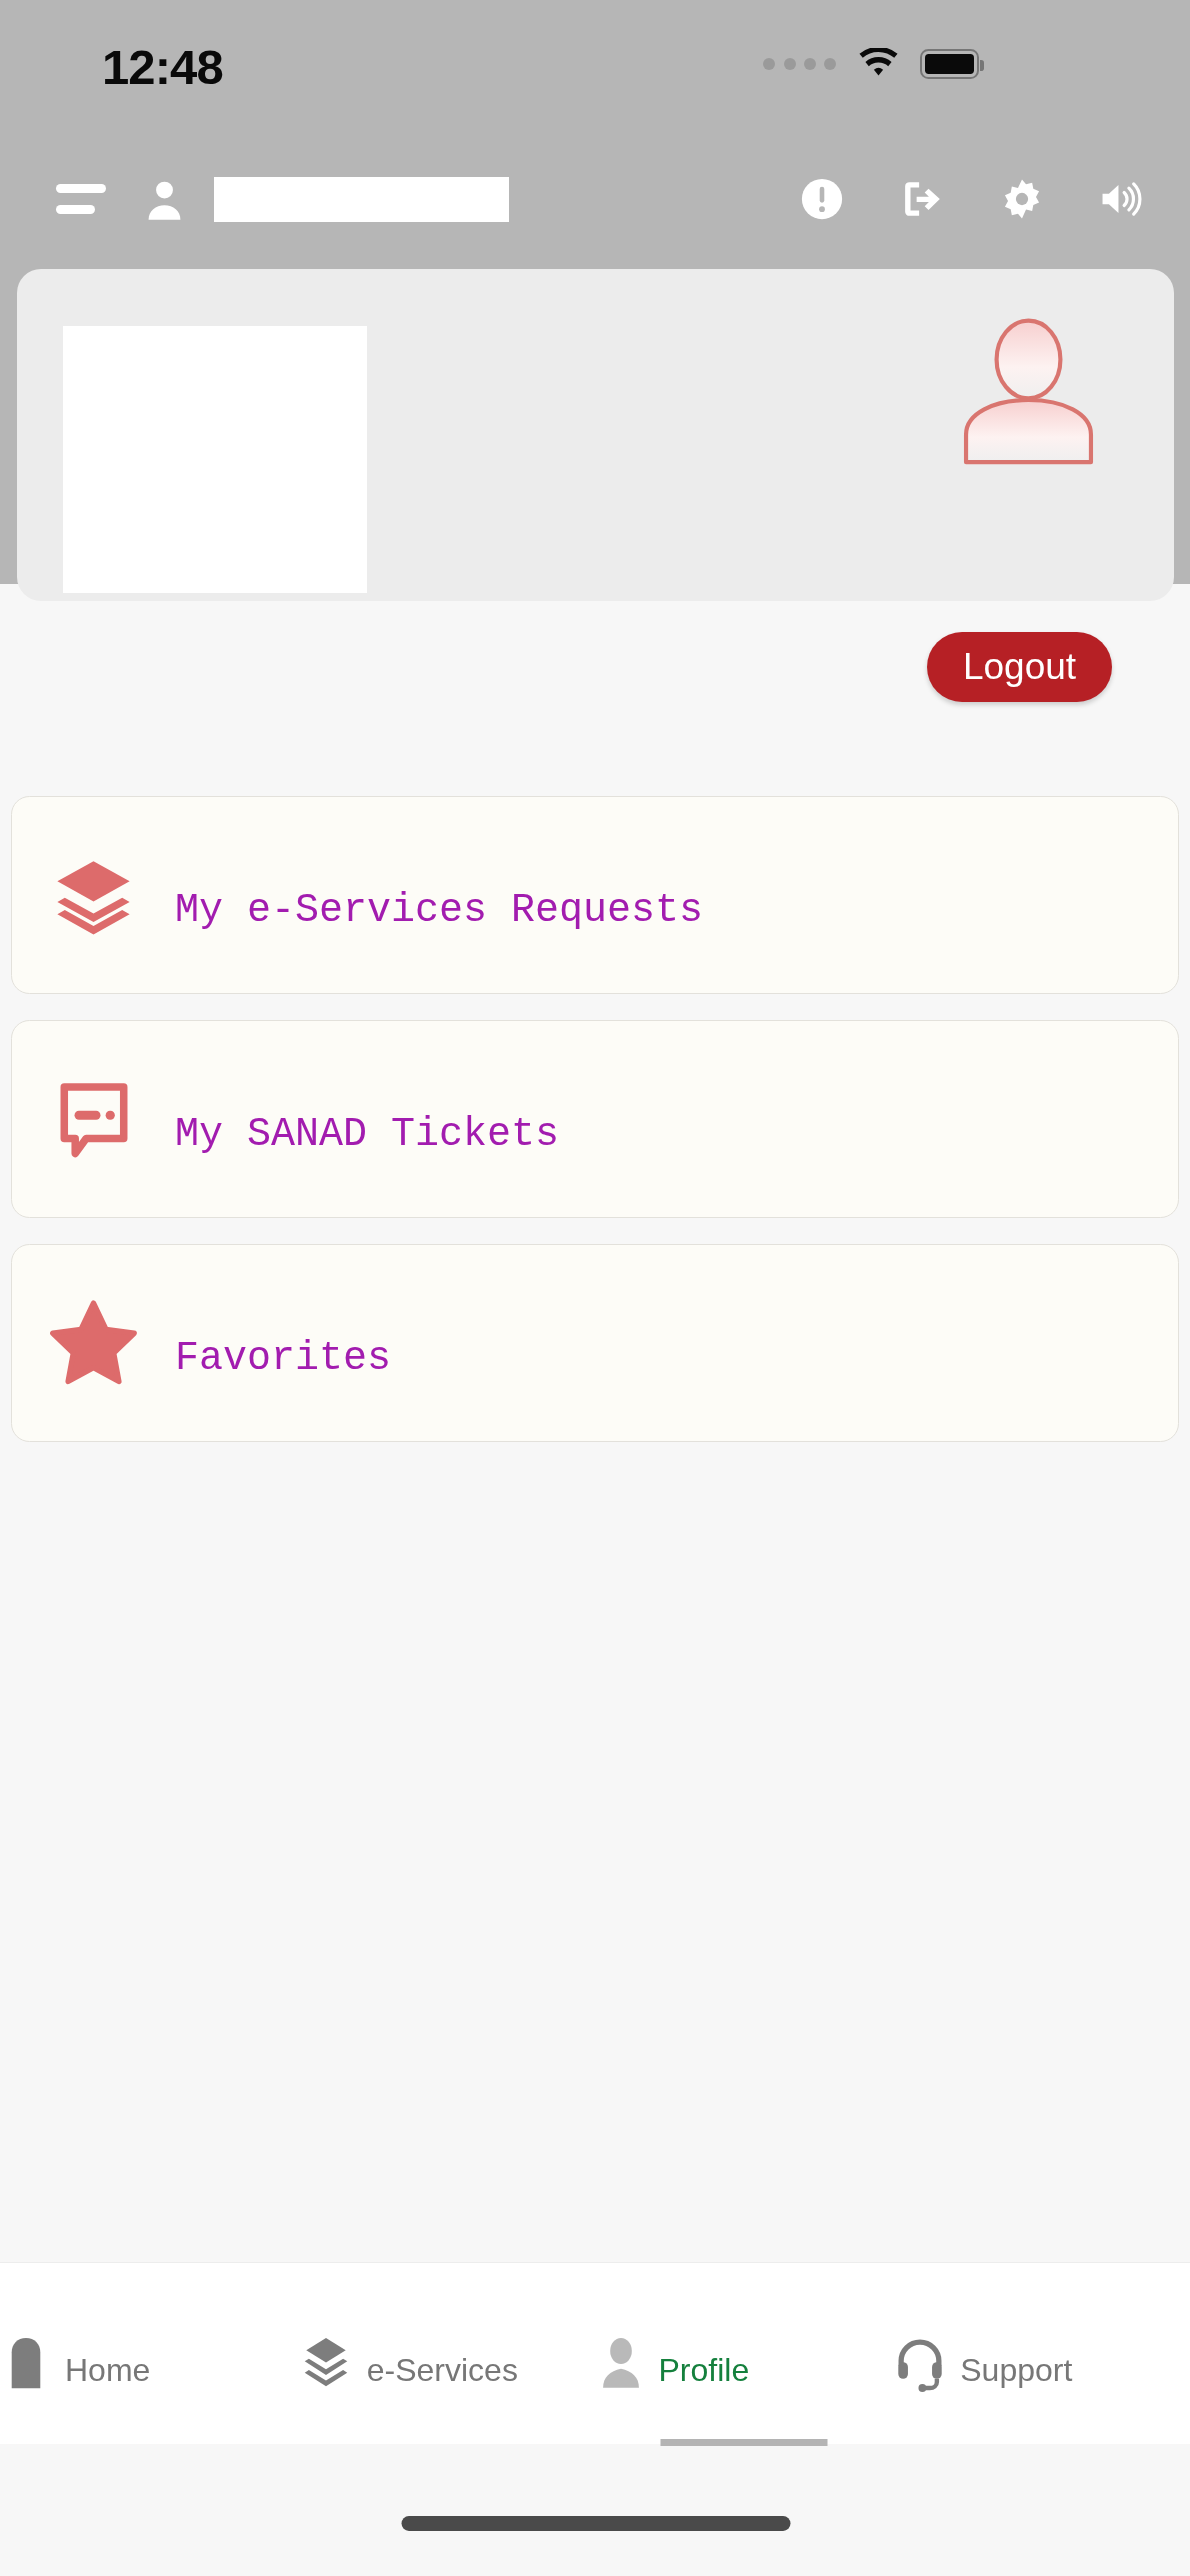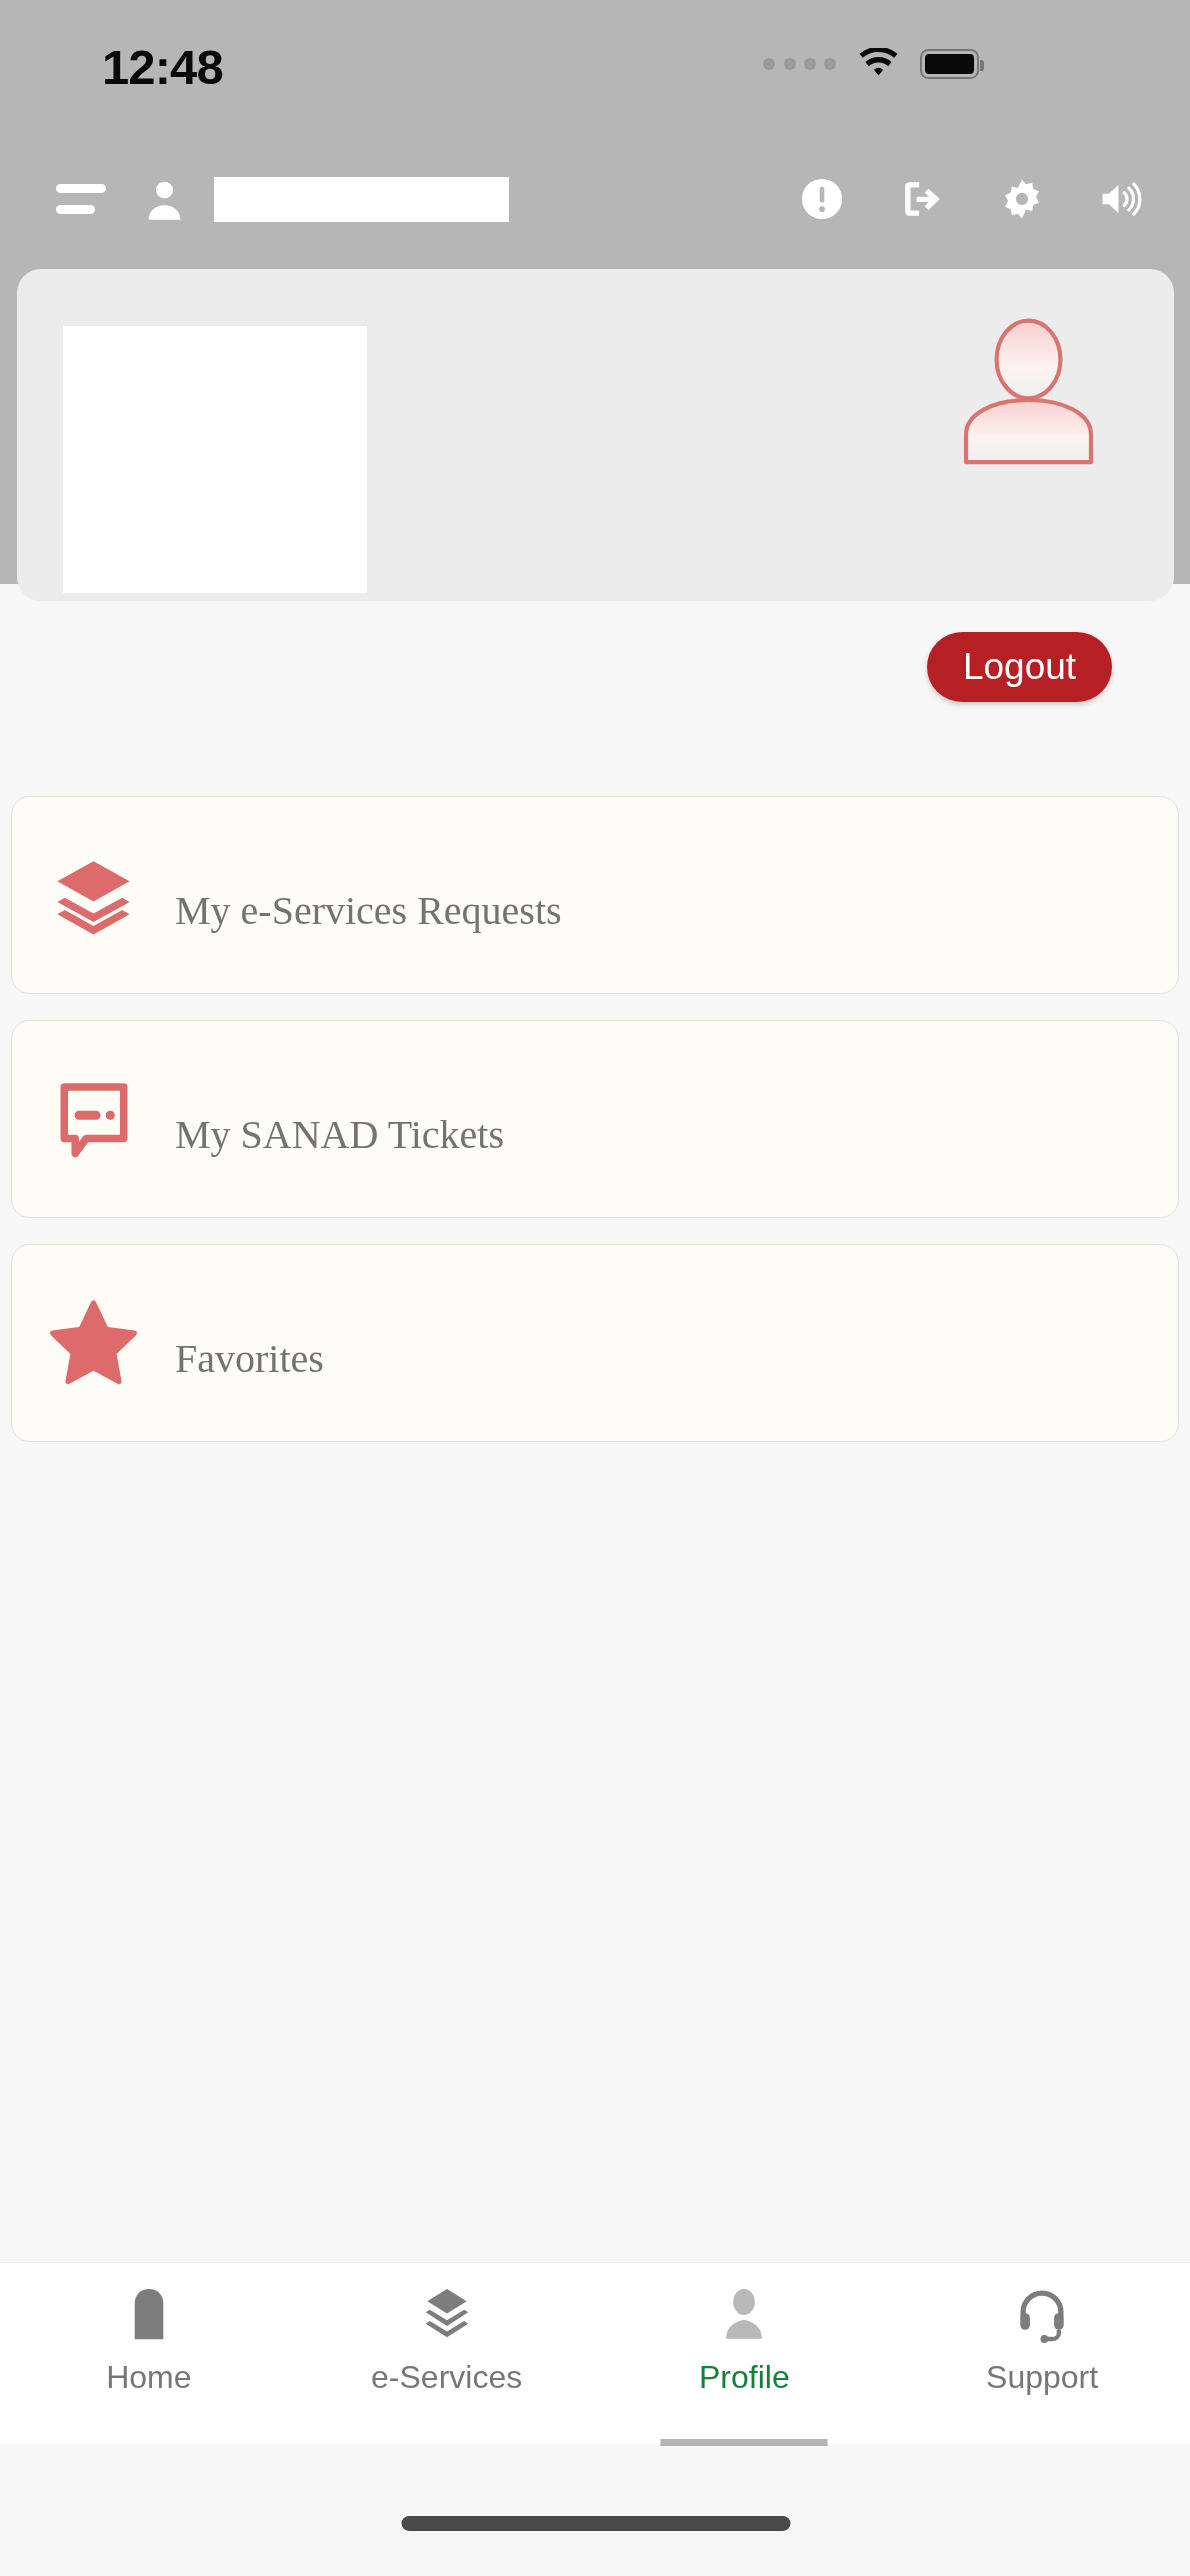--- a/index.html
+++ b/index.html
@@ -128,39 +128,40 @@
     border:1.9px solid #e3e1db;
     border-radius:18.5px;
     display:flex; align-items:center;
     cursor:pointer;
   }
   .mc-icon {
     width:163px; min-width:163px; height:100%;
     display:flex; align-items:center; justify-content:center;
   }
   .mc-label {
-    font-size:40px; color:#737373;
-    font-family:Liberation Serif, serif;
+    font-size:40px; color:#a21caf;
+    font-family:Liberation Mono, monospace;
     margin-top:31px;
   }
 
   
   .tabbar {
     position:absolute; left:0; bottom:132px;
     width:1191px; height:182px;
     background:#ffffff;
     border-top:1.9px solid #ededed;
     display:flex;
   }
   .tab {
     flex:1; position:relative;
-    display:flex; flex-direction:column;
+    display:flex; 
     align-items:center; justify-content:flex-start;
     padding-top:20.4px;
     cursor:pointer;
+    gap:13px;
   }
   .tab-ico { height:63px; display:flex; align-items:center; justify-content:center; }
   .tab-label {
     margin-top:13px; font-size:32px; color:#777777;
     font-family:"Liberation Sans", sans-serif;
   }
   .tab.active .tab-label { color:#15803d; }
   .tab-indicator {
     position:absolute; bottom:-1.9px; left:50%;
     transform:translateX(-50%);

